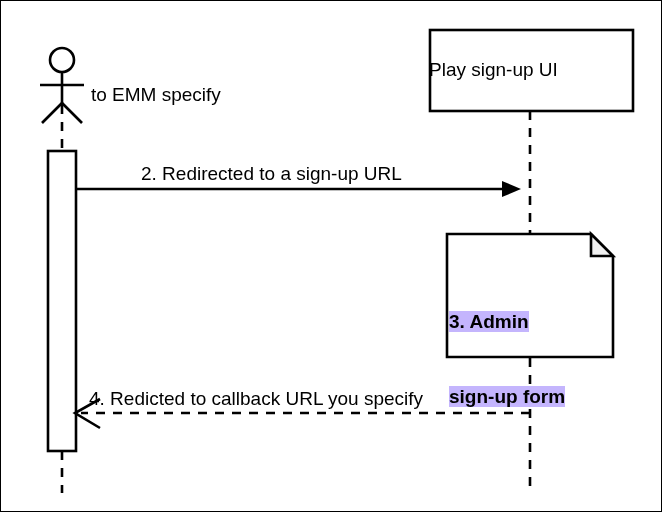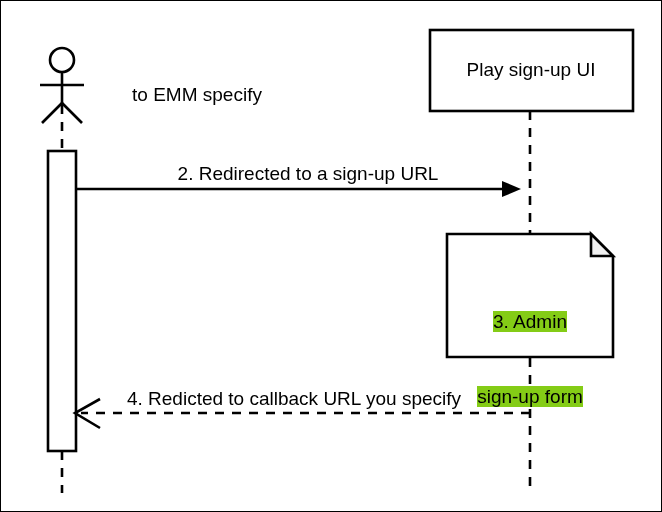--- a/index.html
+++ b/index.html
@@ -27,21 +27,21 @@
     width: 662px;
     height: 512px;
   }
   .lbl {
     position: absolute;
     color: #000000;
     font-family: "Liberation Sans", sans-serif;
     font-size: 19px;
     line-height: 25px;
     white-space: pre;
-    text-align: center;
+    text-align: left;
   }
   #label-step1 {
     left: 90px;
     top: 31px;
     width: 212px;
   }
   #label-step2 {
     left: 140px;
     top: 160px;
     width: 334px;
@@ -55,21 +55,22 @@
     left: 428px;
     top: 56px;
     width: 204px;
   }
   #note-text {
     left: 448px;
     top: 258px;
     width: 162px;
   }
   #note-text span {
-    background: #84cc16;
+    background: #c4b5fd;
+    font-weight: bold;
   }
 </style>
 </head>
 <body>
 
 <div id="canvas">
 
   <svg id="diagram-svg" viewBox="0 0 662 512" xmlns="http://www.w3.org/2000/svg">
 
     <g>

